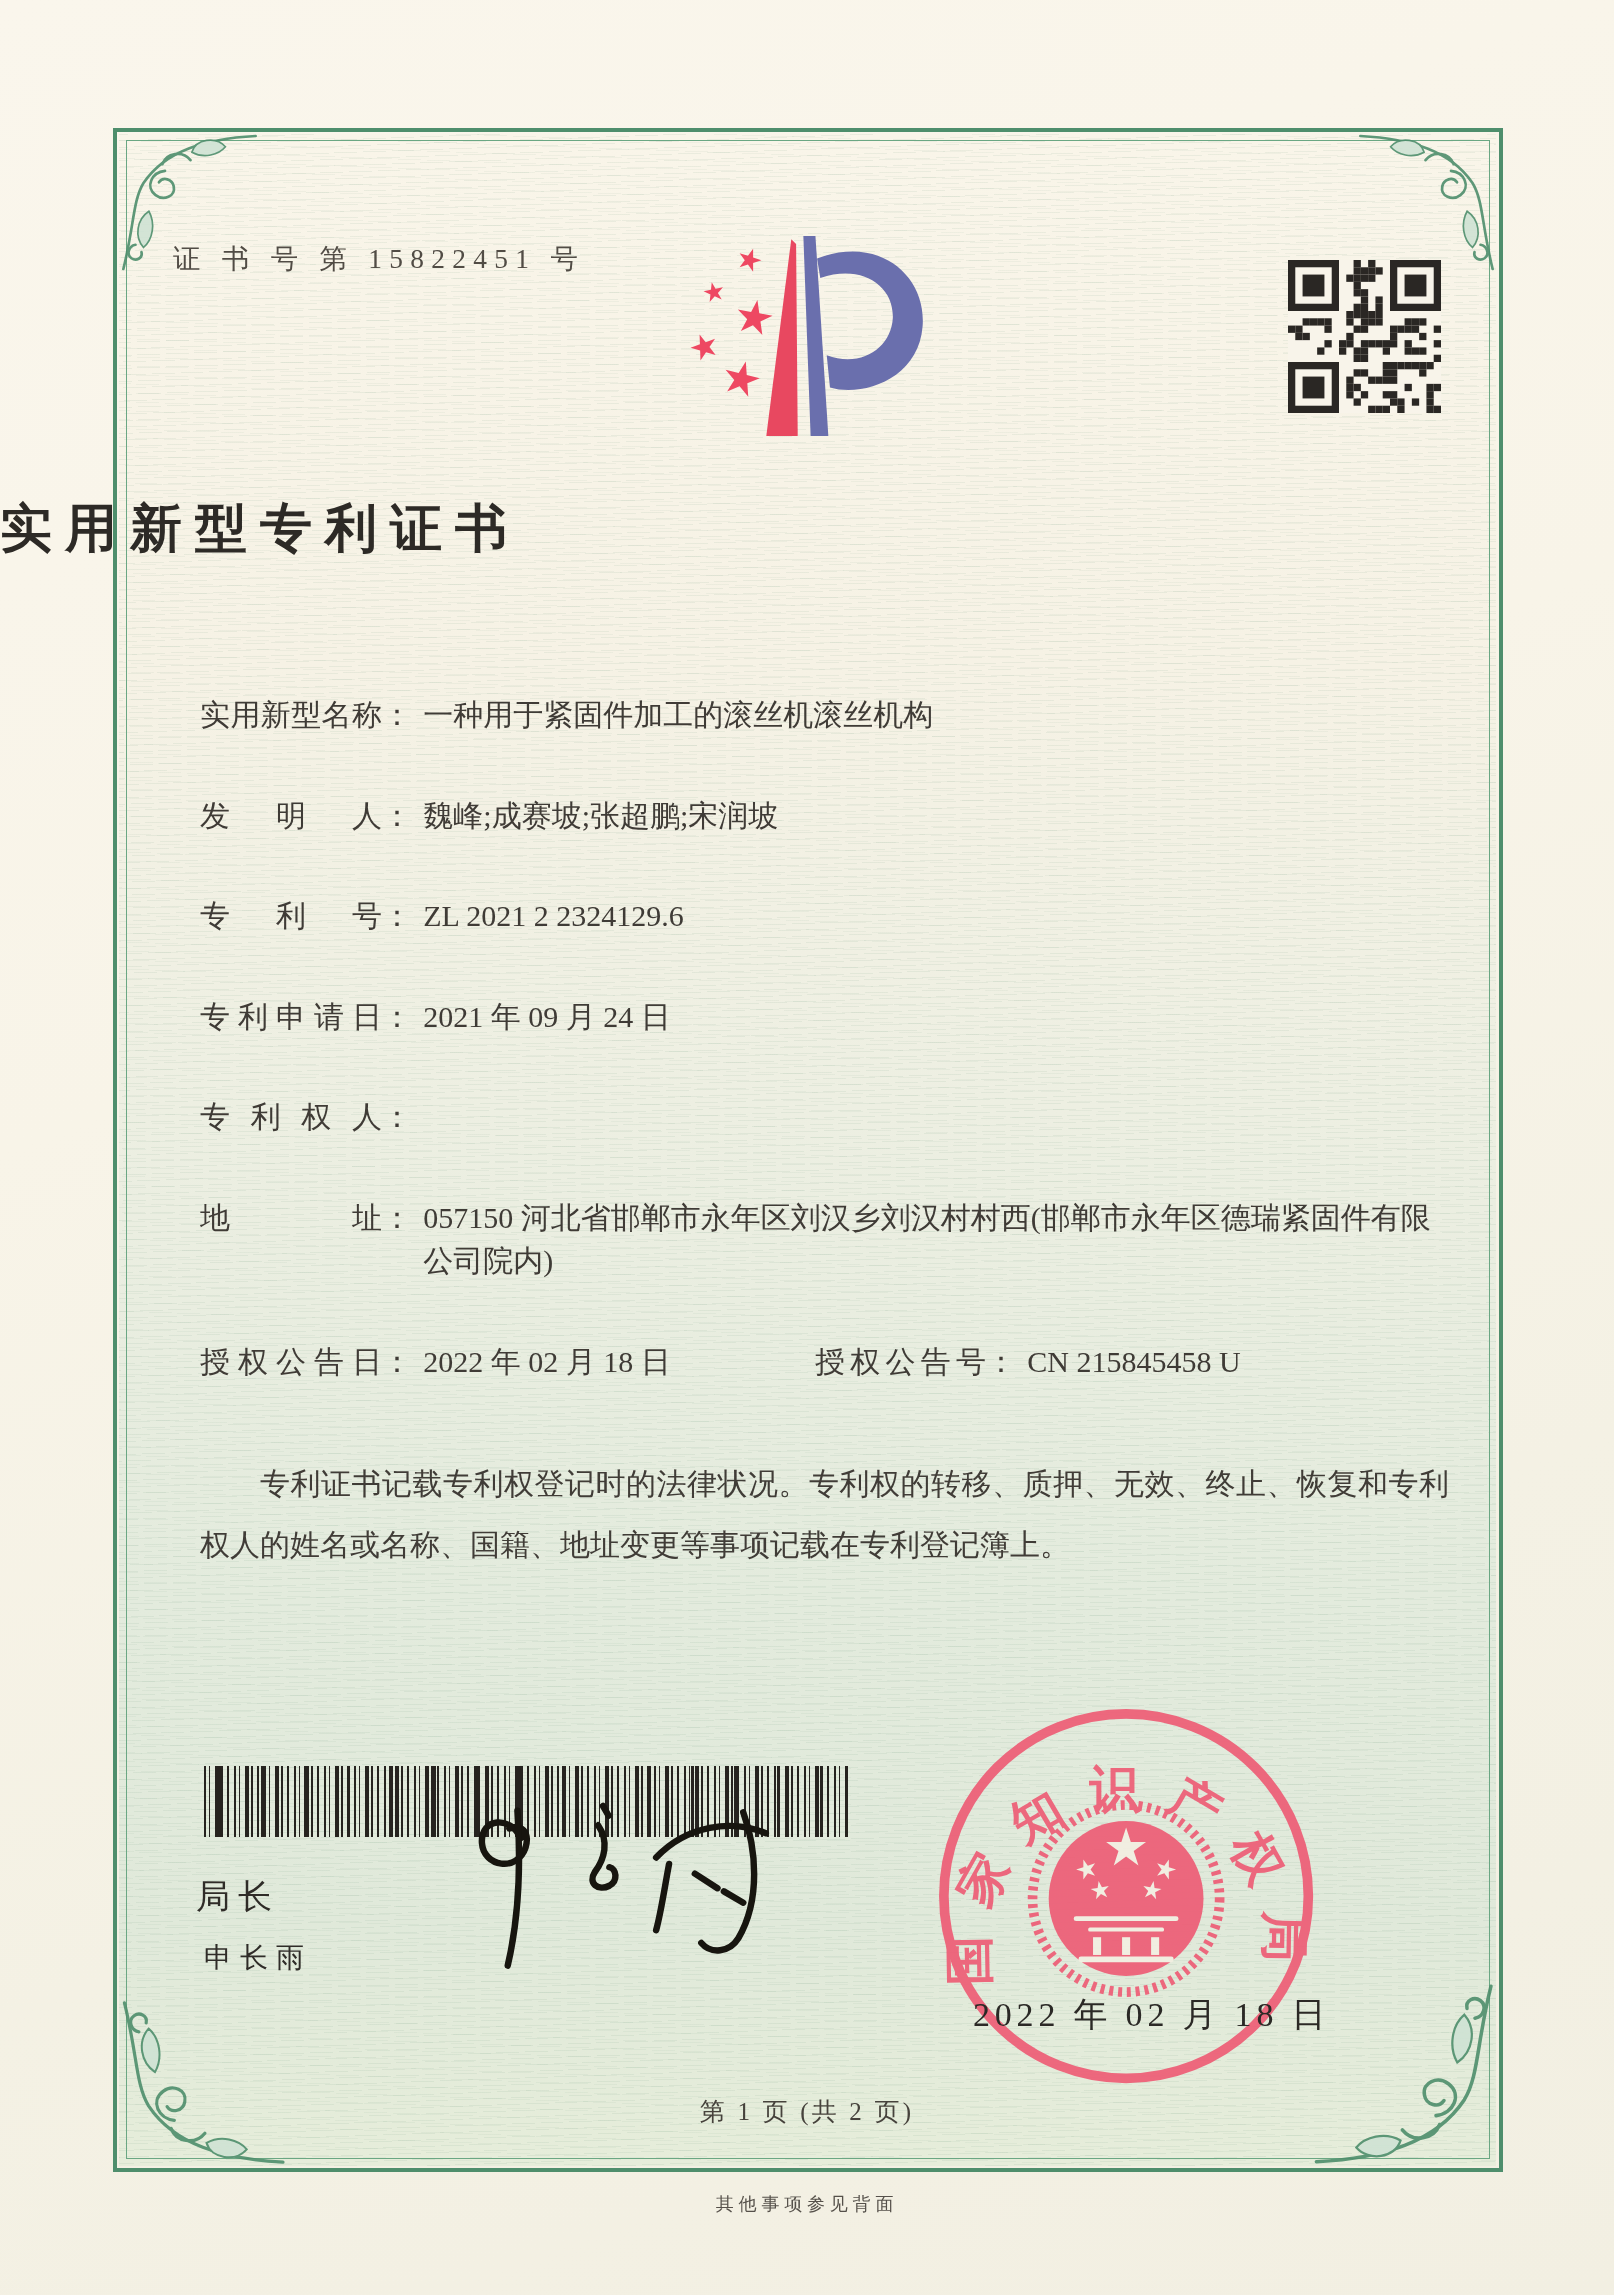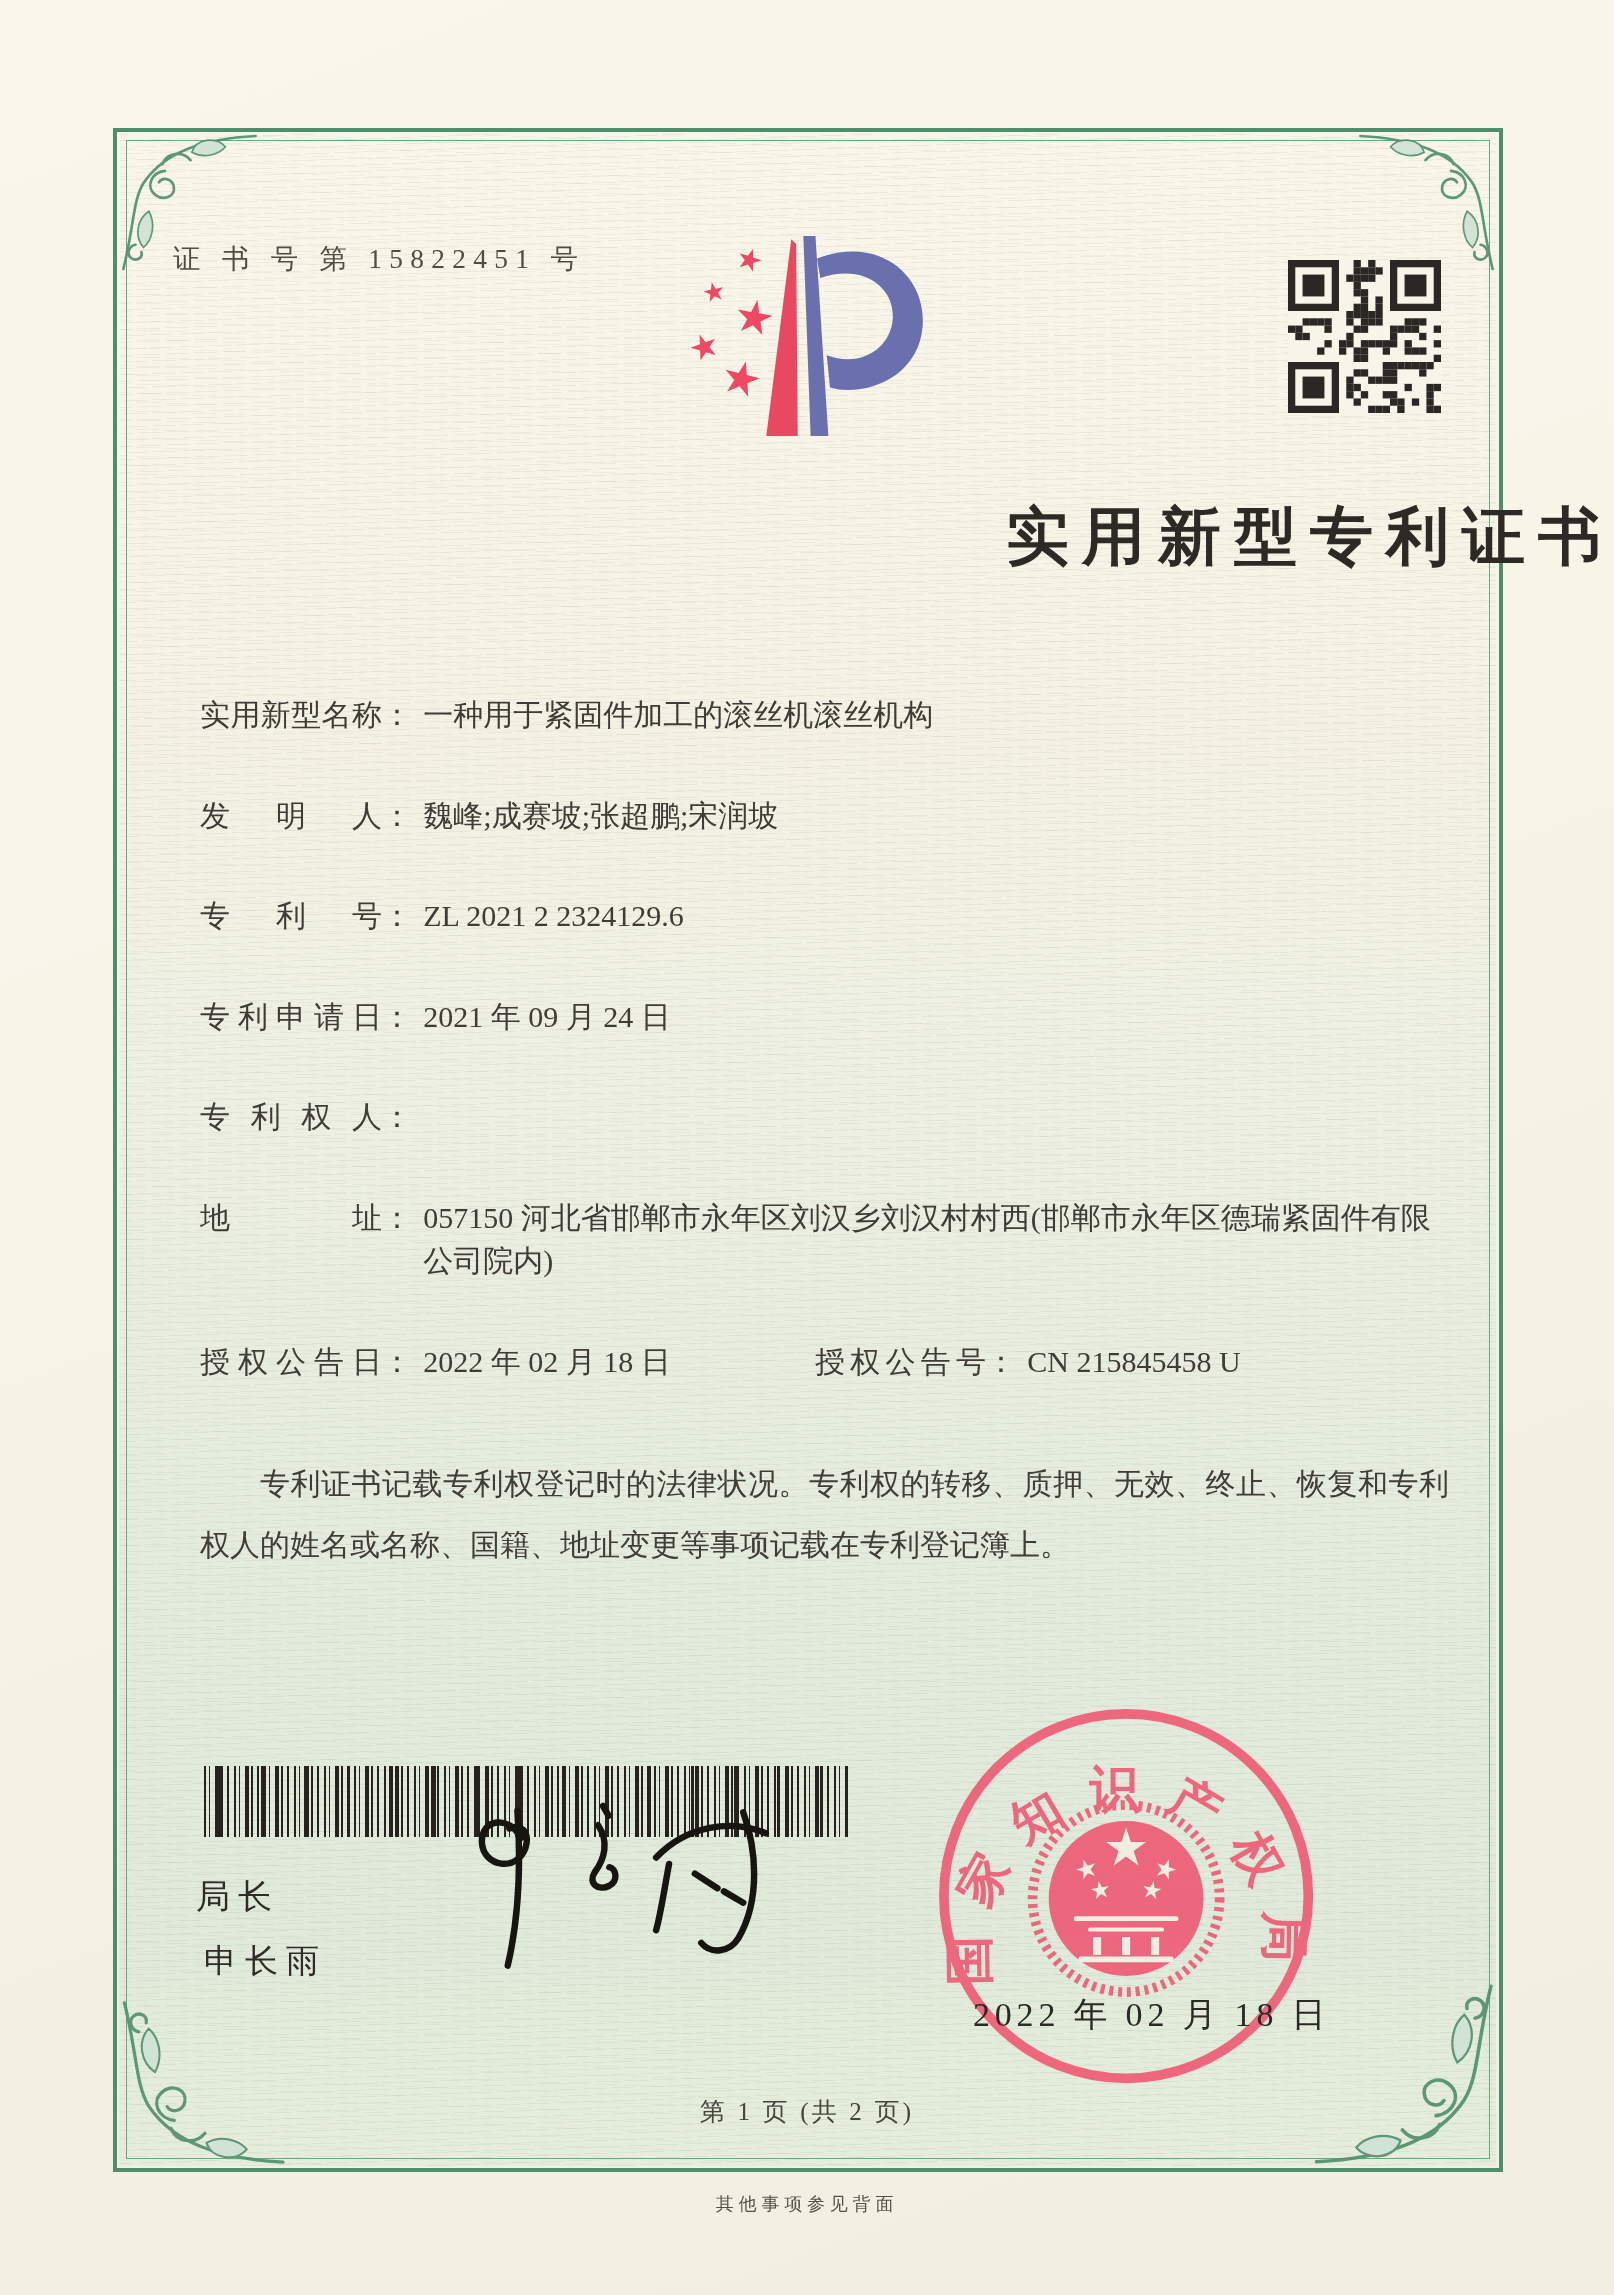--- a/index.html
+++ b/index.html
@@ -24,22 +24,22 @@
   .corner svg{display:block;}
   .c-tl{left:118px;top:132px;}
   .c-tr{right:116px;top:132px;transform:scaleX(-1);}
   .c-bl{left:118px;bottom:128px;transform:scaleY(-1);}
   .c-br{right:116px;bottom:128px;transform:scale(-1,-1);}
   
   .cert-no{position:absolute;left:173px;top:241px;font-size:27.4px;letter-spacing:7.3px;color:#514c45;z-index:3;}
   .logo{position:absolute;left:688px;top:228px;z-index:3;}
   .qr{position:absolute;left:1288px;top:260px;z-index:3;}
   .doc-title{
-    position:absolute;left:0;top:494px;width:100%;text-align:right;z-index:3;
-    font-size:63px;font-weight:bold;letter-spacing:13px;color:#2d2a26;
+    position:absolute;left:0;top:494px;width:100%;text-align:left;z-index:3;
+    font-size:52px;font-weight:bold;letter-spacing:13px;color:#2d2a26;
   }
   
   .content{position:absolute;left:200px;top:693px;width:1249px;z-index:3;font-size:30px;}
   .frow{display:flex;align-items:flex-start;margin-bottom:57px;line-height:1.45;}
   .flabel{display:inline-block;width:182px;text-align:justify;text-align-last:justify;flex:0 0 auto;}
   .fcolon{flex:0 0 auto;margin-right:11.3px;}
   .fvalue{flex:1 1 auto;}
   .frow-grant{position:relative;margin-bottom:12px;}
   .grant-no-pair{position:absolute;left:615px;top:0;display:flex;}
   .grant-no-pair .flabel{width:171px;}
@@ -51,21 +51,21 @@
     position:absolute;left:204px;top:1766px;width:644px;height:71px;z-index:3;
     background-image:
       repeating-linear-gradient(90deg, rgba(34,32,30,0) 0 13.7px, #26231f 13.7px 17px, rgba(34,32,30,0) 17px 43px),
       repeating-linear-gradient(90deg, #26231f 0 2.4px, rgba(0,0,0,0) 2.4px 4.8px, #26231f 4.8px 6.5px, rgba(0,0,0,0) 6.5px 11.3px,
         #26231f 11.3px 15.3px, rgba(0,0,0,0) 15.3px 17px, #26231f 17px 18.6px, rgba(0,0,0,0) 18.6px 23.4px,
         #26231f 23.4px 25px, rgba(0,0,0,0) 25px 30px);
   }
   
   .sig-title{position:absolute;left:196px;top:1874px;font-size:34px;letter-spacing:8px;z-index:3;
     font-family:"Liberation Sans","DejaVu Sans",sans-serif;color:#2f2c28;}
-  .sig-name{position:absolute;left:204px;top:1939px;font-size:33px;letter-spacing:8px;z-index:3;
+  .sig-name{position:absolute;left:204px;top:1939px;font-size:28px;letter-spacing:8px;z-index:3;
     font-family:"Liberation Sans","DejaVu Sans",sans-serif;color:#2f2c28;}
   .signature{position:absolute;left:440px;top:1796px;z-index:4;}
   
   .seal{position:absolute;left:935px;top:1705px;z-index:3;opacity:.92;}
   .seal-date{position:absolute;left:973px;top:1992px;font-size:34px;letter-spacing:4.8px;color:#2b2926;z-index:4;}
   
   .page-info{position:absolute;left:0;top:2095px;width:100%;text-align:center;font-size:25px;letter-spacing:3.2px;color:#46423c;z-index:3;}
   .back-note{position:absolute;left:0;top:2192px;width:100%;text-align:center;font-size:18px;letter-spacing:4.8px;color:#55504a;z-index:3;}
 </style>
 </head>

